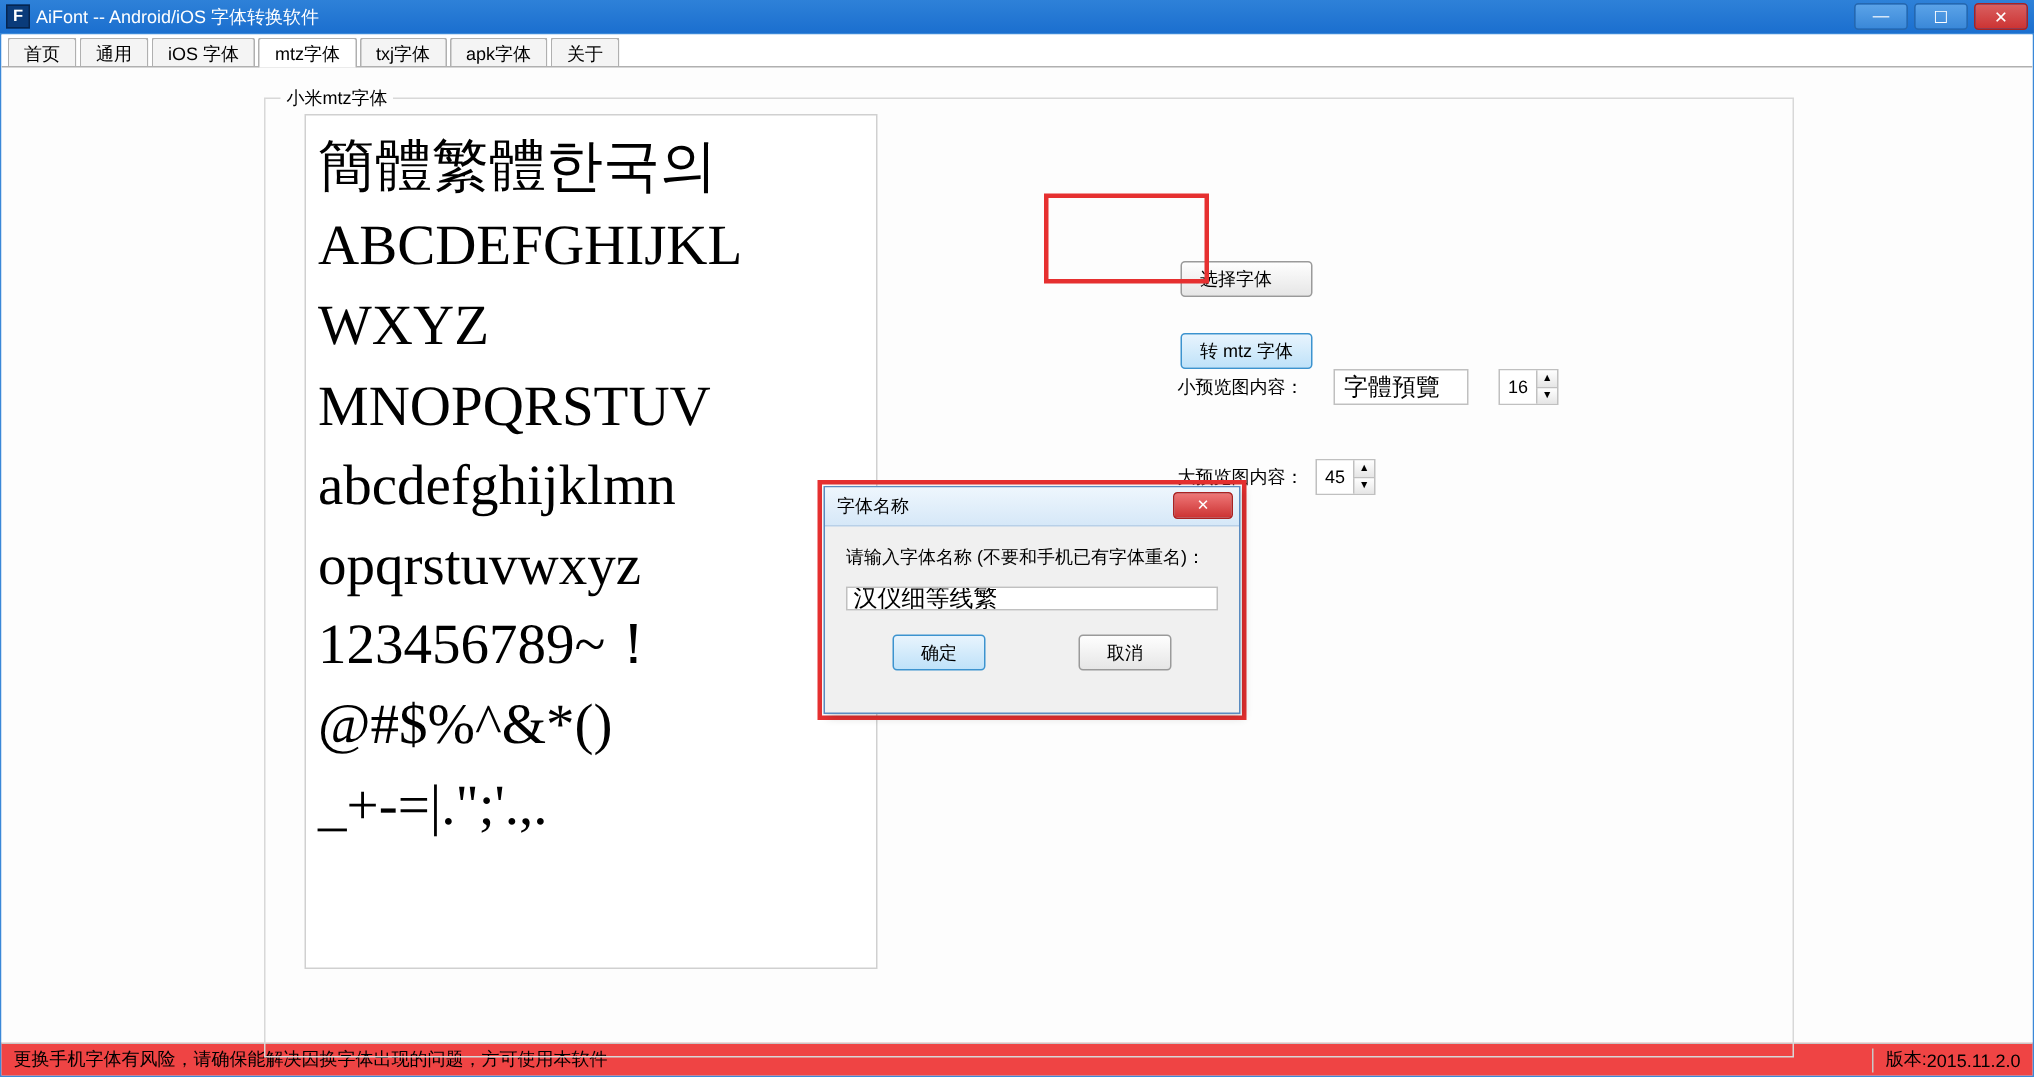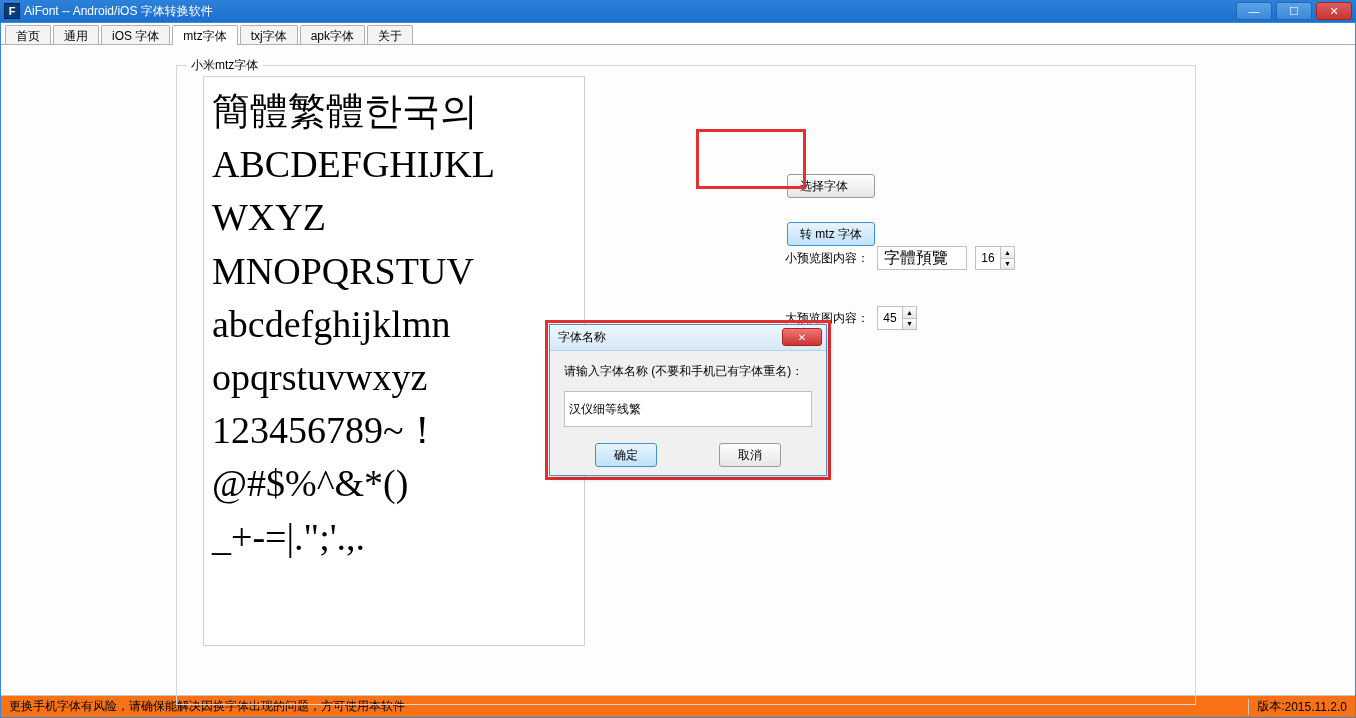--- a/index.html
+++ b/index.html
@@ -117,21 +117,21 @@
   background: linear-gradient(#e8f4fd, #bfe2f9);
 }
 .highlight-box {
   position: absolute;
   border: 3px solid #e63030;
   pointer-events: none;
 }
 .hl1 { left: 695px; top: 84px; width: 110px; height: 60px; }
 .hl2 { left: 544px; top: 275px; width: 286px; height: 160px; }
 .row-btns { position: absolute; left: 610px; top: 108px; display: flex; gap: 24px; flex-direction: column; }
-.row1 { position: absolute; left: 608px; top: 180px; display: flex; align-items: center; gap: 8px; }
+.row1 { position: absolute; left: 608px; top: 180px; display: flex; align-items: center; gap: 20px; }
 .row2 { position: absolute; left: 608px; top: 240px; display: flex; align-items: center; gap: 8px; }
 .input-text {
   border: 1px solid #c0c0c0;
   height: 24px;
   padding: 2px 6px;
   font-size: 16px;
   font-family: "SimSun", serif;
   background: #fff;
 }
 .spin {
@@ -170,34 +170,34 @@
   border-radius: 3px;
   color: #fff;
   display: flex; align-items: center; justify-content: center;
   font-size: 10px;
 }
 .dlg-body { padding: 12px 14px; }
 .dlg-body .prompt { margin-bottom: 11px; }
 .dlg-body input[type=text] {
   width: 100%;
   border: 1px solid #c0c0c0;
-  height: 36px;
+  height: 16px;
   padding: 2px 4px;
-  font-size: 12px;
+  font-size: 16px;
   font-family: "SimSun", serif;
 }
 .dlg-btns { display: flex; justify-content: space-around; margin-top: 16px; }
 .dlg-btns .btn-std { width: 62px; justify-content: center; }
 .statusbar {
   height: 22px;
   border-top: 1px solid #c8c8c8;
   display: flex;
   align-items: center;
   padding: 0 8px;
-  background: #f97316;
+  background: #ef4444;
   font-size: 12px;
 }
 .statusbar .msg { flex: 1; }
 .statusbar .sep { border-left: 1px solid #c8c8c8; height: 16px; margin: 0 8px; }
 </style>
 </head>
 <body>
 
 <div class="titlebar">
   <span class="app-icon">F</span>

